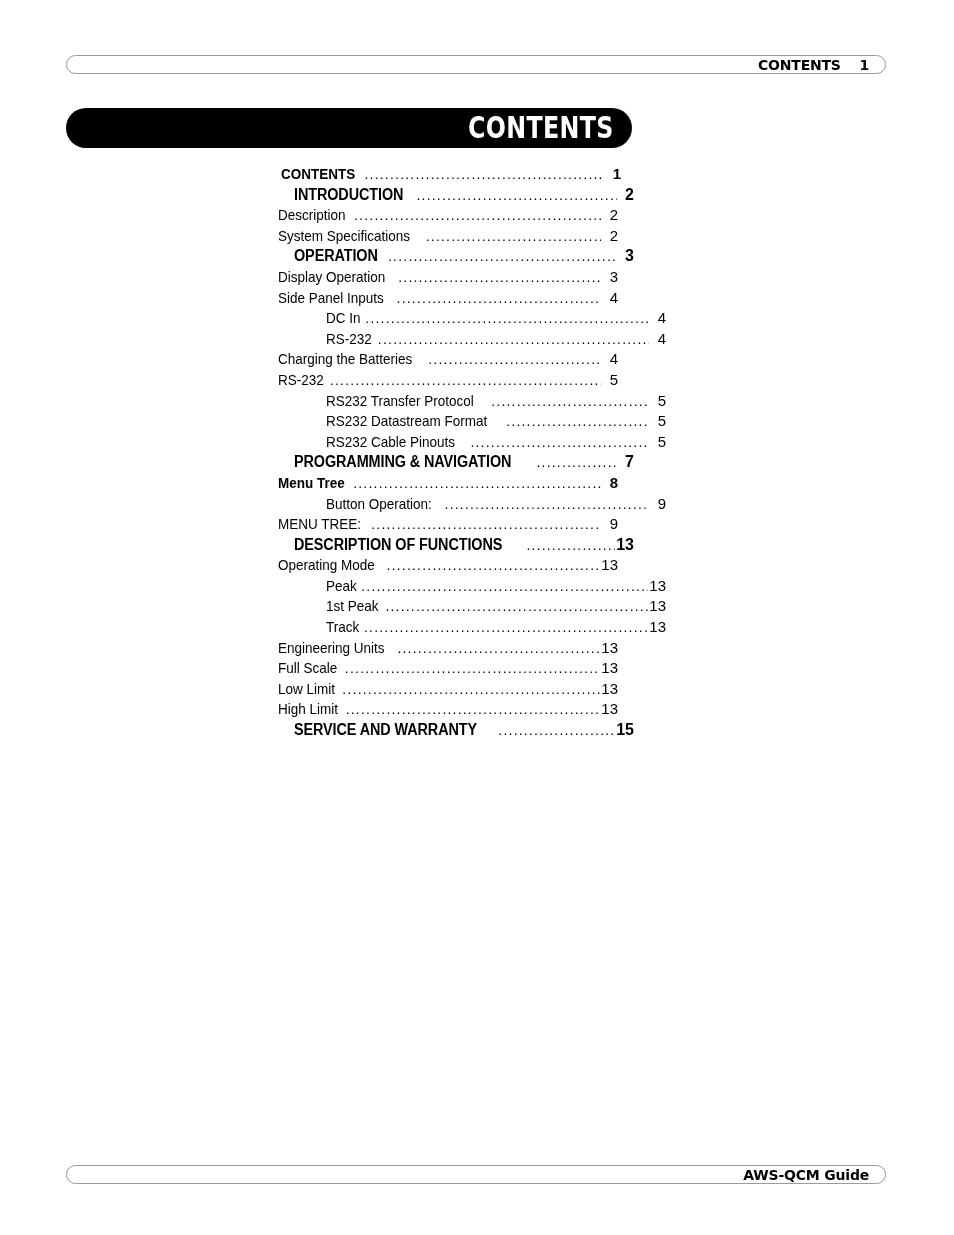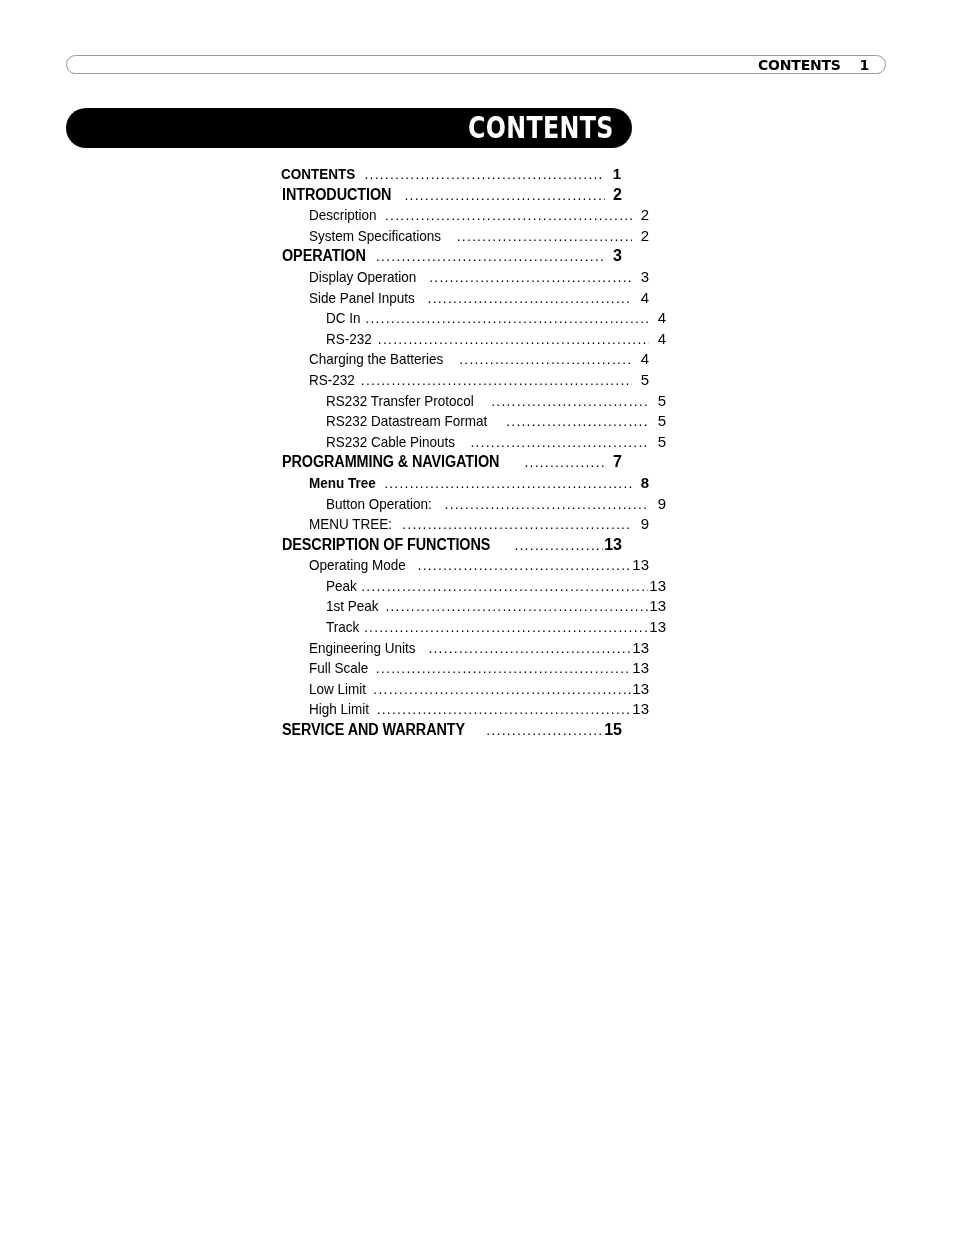--- a/index.html
+++ b/index.html
@@ -114,23 +114,23 @@
   }
 
   .toc-entry .pageno {
     flex: 0 0 auto;
     text-align: right;
     min-width: 16px;
     font-size: 15px;
   }
 
   
-  .lvl1 { margin-left: 4px; }
+  .lvl1 { margin-left: 16px; }
   .lvl1b { margin-left: 3px; }
-  .lvl2 { margin-left: 31px; align-items: center; }
+  .lvl2 { margin-left: 0; align-items: center; }
   .lvl3 { margin-left: 48px; }
 
   
   .bold .title, .bold .pageno { font-weight: bold; }
   .bold .leaders { font-weight: normal; }
 
   .lvl1.bold .title { font-size: 16px; letter-spacing: -0.1px; }
   .lvl1.bold .pageno { font-size: 16px; }
   .toc-entry.noleader .errtext {
     flex: 0 0 auto;
@@ -290,14 +290,17 @@
         <span class="leaders">.......................................................................................................................</span>
         <span class="pageno">13</span>
       </div>
       <div class="toc-entry lvl1 bold">
         <span class="title">SERVICE AND WARRANTY</span>
         <span class="leaders">.......................................................................................................................</span>
         <span class="pageno">15</span>
       </div>
     </div>
 
+  <div class="rule-pill footer">
+    <span class="pill-text">AWS-QCM Guide</span>
+  </div>
 
 </div>
 
 </body></html>

